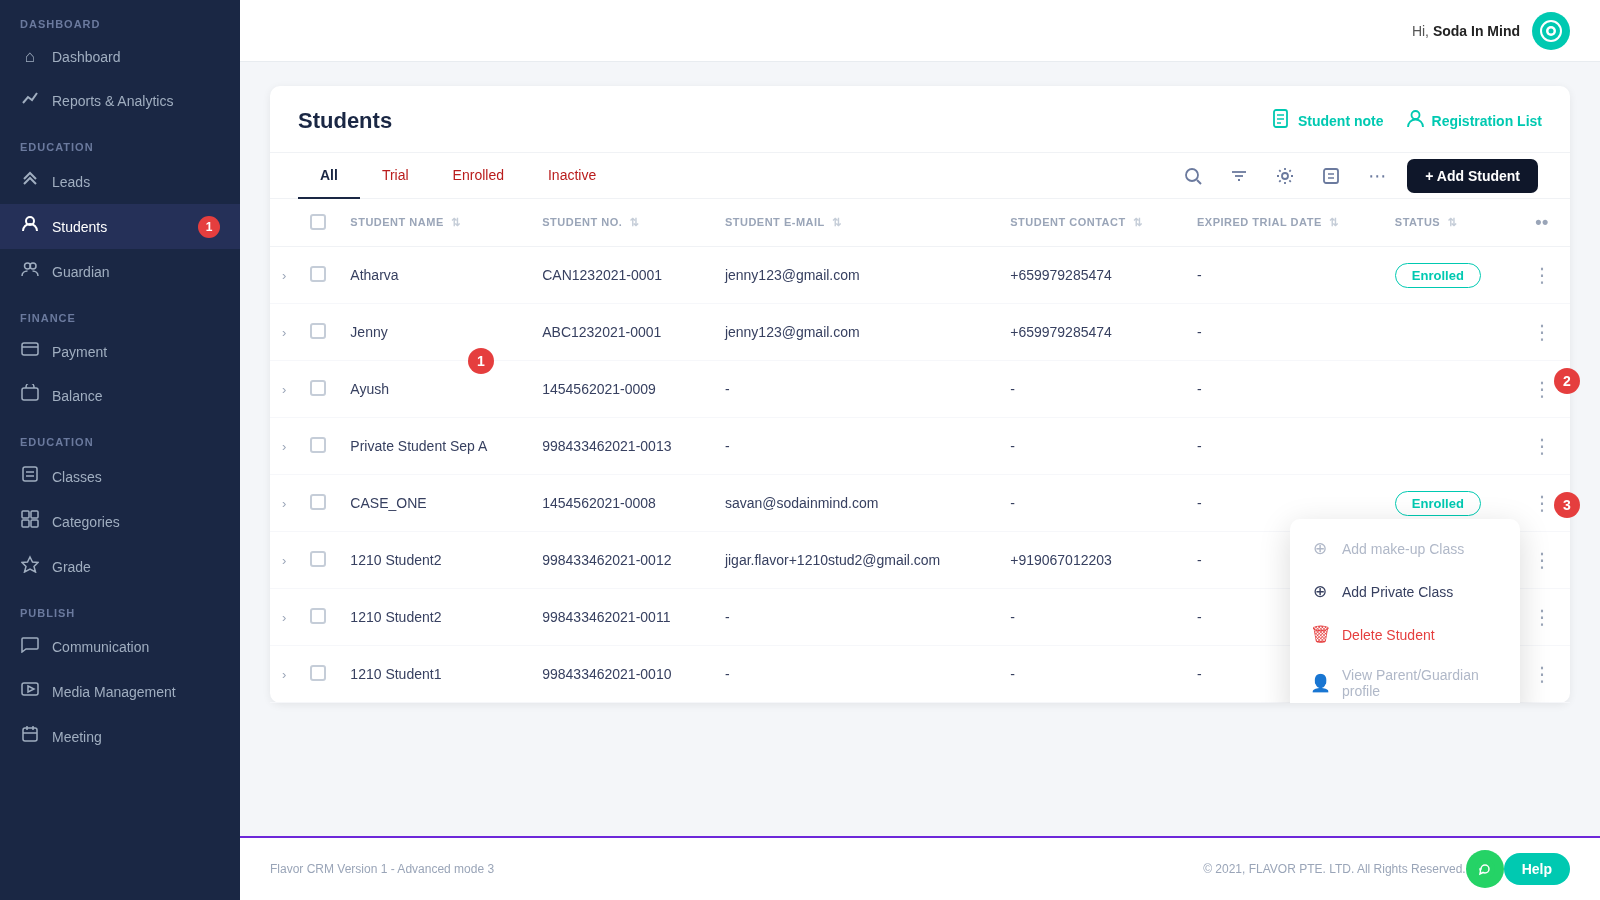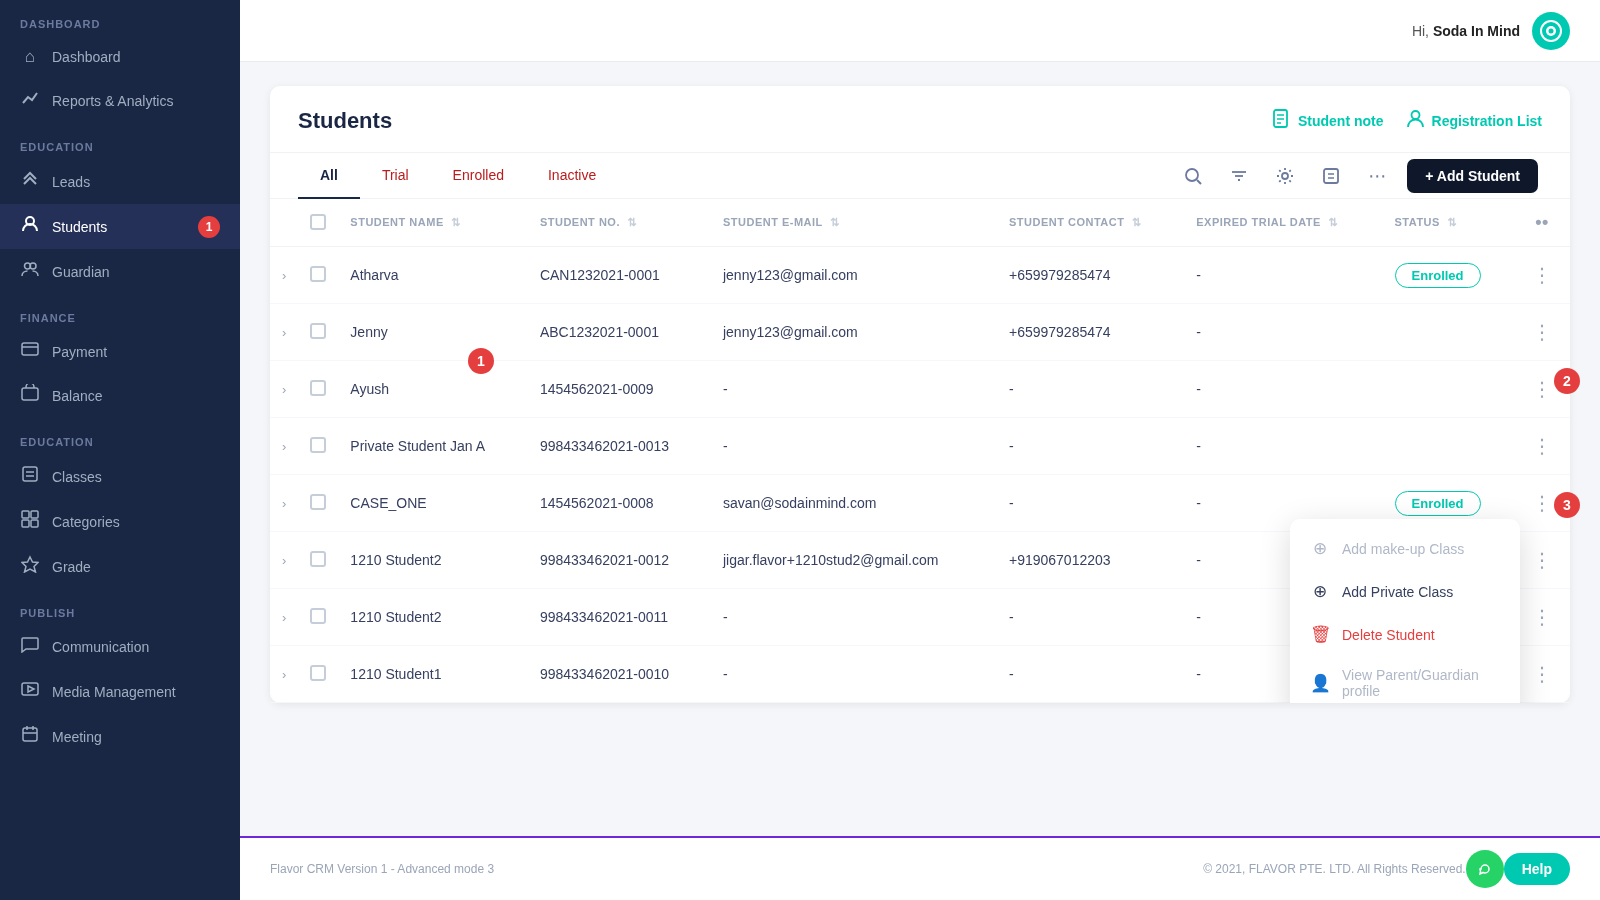--- a/index.html
+++ b/index.html
@@ -498,21 +498,21 @@
       <td>1454562021-0009</td>
       <td>-</td>
       <td>-</td>
       <td>-</td>
       <td></td>
       <td class="td-menu"><button class="dots-btn">⋮</button></td>
     </tr>
               <tr>
       <td class="td-expand"><span class="td-chevron">›</span></td>
       <td class="td-check"><span class="checkbox"></span></td>
-      <td>Private Student Jan A</td>
+      <td>Private Student Sep A</td>
       <td>998433462021-0013</td>
       <td>-</td>
       <td>-</td>
       <td>-</td>
       <td></td>
       <td class="td-menu"><button class="dots-btn">⋮</button></td>
     </tr>
               <tr>
       <td class="td-expand"><span class="td-chevron">›</span></td>
       <td class="td-check"><span class="checkbox"></span></td>

